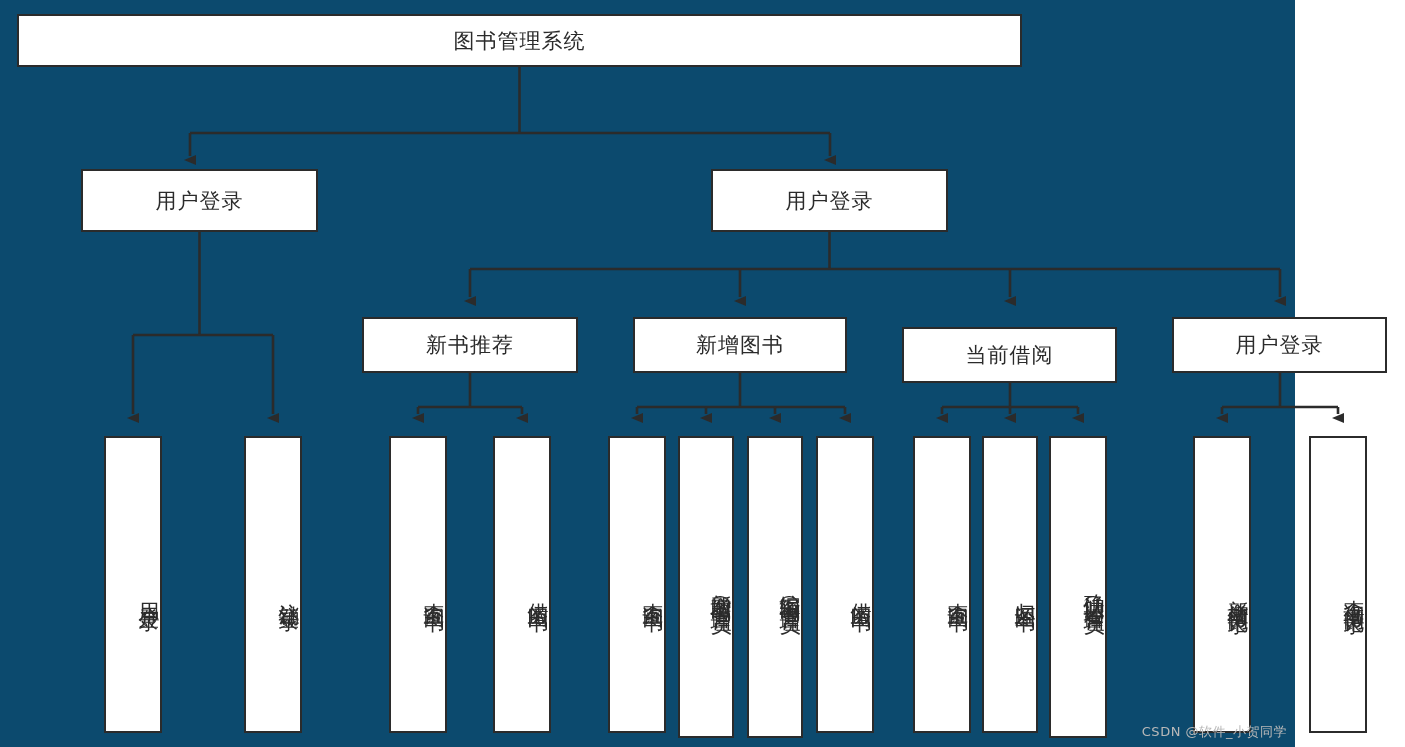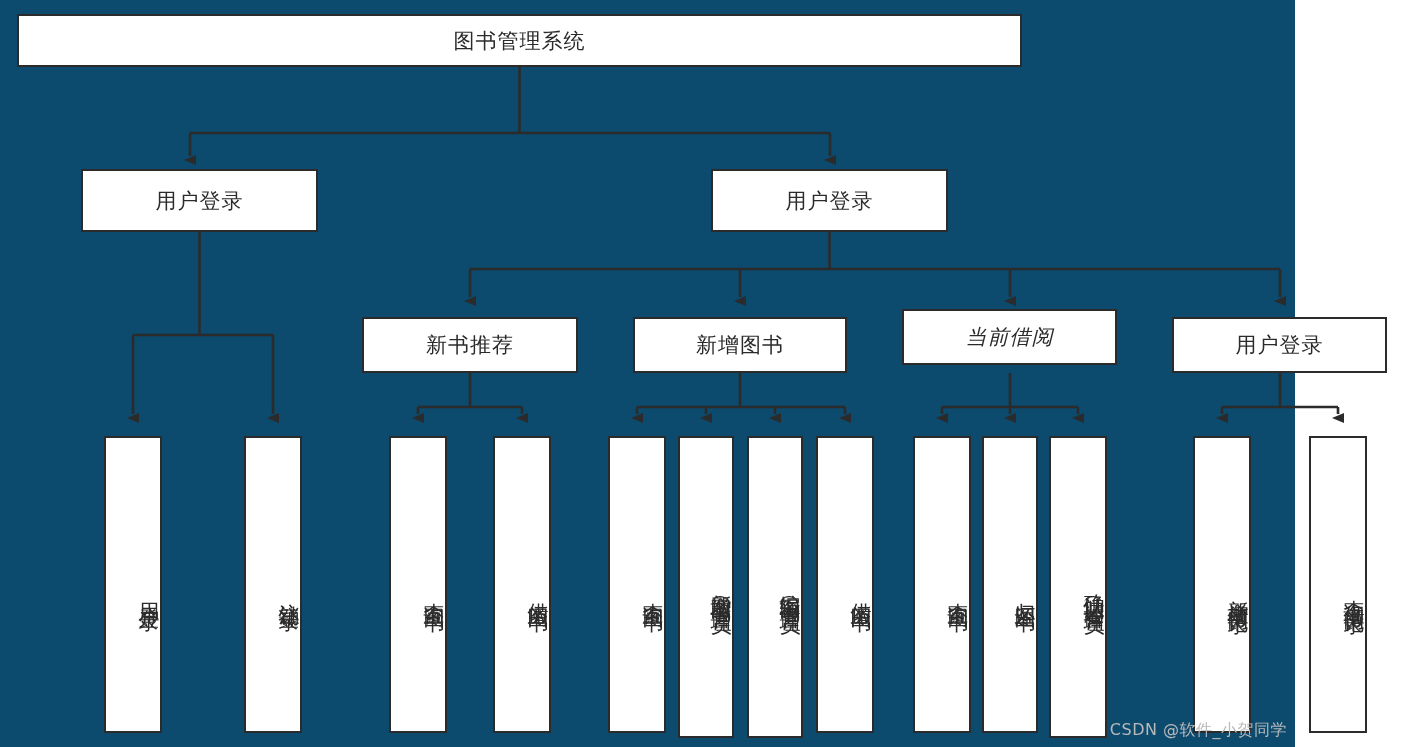--- a/index.html
+++ b/index.html
@@ -18,21 +18,21 @@
   .node.h{font-size:21px;letter-spacing:1px;}
   .node.v{
     writing-mode:vertical-rl;text-orientation:upright;
     font-size:21px;letter-spacing:3px;
     align-items:flex-start;justify-content:center;
     padding-top:14px;line-height:1.05;
   }
   .node.v.tall{padding-top:6px;}
   .watermark{
     position:absolute;right:8px;bottom:6px;
-    font-size:16px;color:#b9b9b9;letter-spacing:0.5px;white-space:nowrap;
+    font-size:13px;color:#b9b9b9;letter-spacing:0.5px;white-space:nowrap;
     user-select:none;
   }
 </style>
 </head>
 <body>
 
 <div id="stage">
 
   <svg id="wires" viewBox="0 0 1405 747" xmlns="http://www.w3.org/2000/svg">
     <defs>
@@ -97,21 +97,21 @@
   <div class="node h" style="left:711px;top:169px;width:237px;height:63px;">
     <span>用户登录</span>
   </div>
 
   <div class="node h" style="left:362px;top:317px;width:216px;height:56px;">
     <span>新书推荐</span>
   </div>
   <div class="node h" style="left:633px;top:317px;width:214px;height:56px;">
     <span>新增图书</span>
   </div>
-  <div class="node h" style="left:902px;top:309px;width:215px;height:56px;font-style:italic;">
+  <div class="node h" style="left:902px;top:327px;width:215px;height:56px;">
     <span>当前借阅</span>
   </div>
   <div class="node h" style="left:1172px;top:317px;width:215px;height:56px;">
     <span>用户登录</span>
   </div>
 
   <div class="node v" style="left:104px;top:436px;width:58px;height:297px;">
     <span>用户登录</span>
   </div>
   <div class="node v" style="left:244px;top:436px;width:58px;height:297px;">

